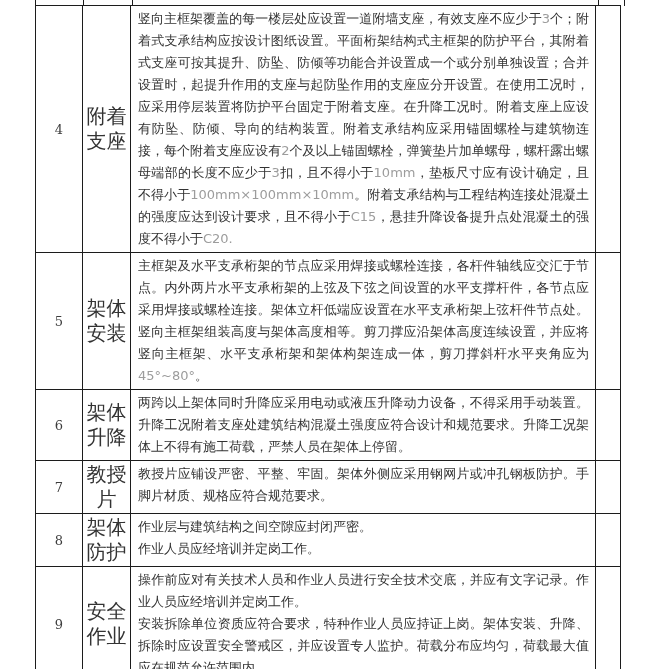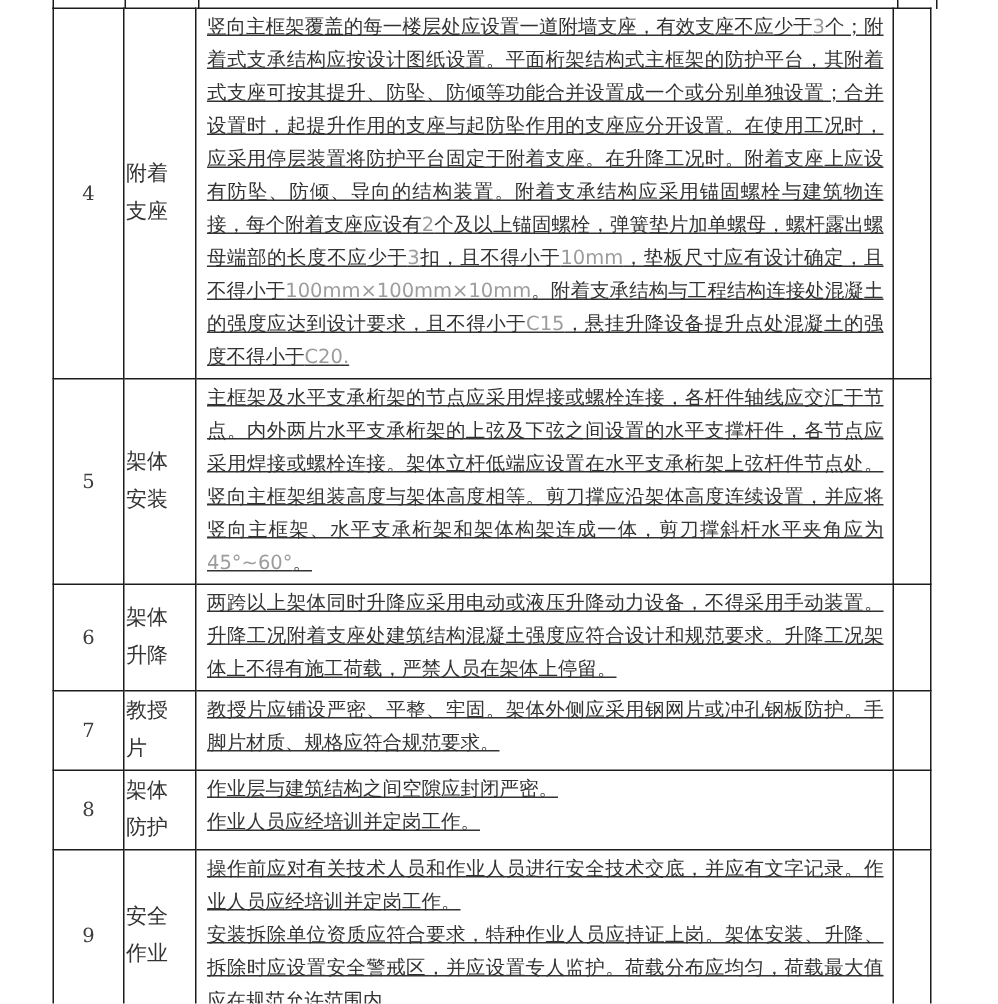--- a/index.html
+++ b/index.html
@@ -43,33 +43,34 @@
   .doc-table tr:nth-child(6) { height: 104px; }
 
   .cell-num {
     text-align: center;
     vertical-align: middle;
     font-family: "DejaVu Serif", serif;
     font-size: 13px;
     color: #3d3d3d;
   }
   .cell-cat {
+    text-align: center;
     vertical-align: middle;
-    font-size: 14px;
+    font-size: 20px;
     line-height: 25px;
     color: #333333;
   }
   .cell-text {
     vertical-align: top;
     padding: 2px 6px 2px 7px;
     font-size: 13px;
     line-height: 22px;
     color: #333333;
   }
-  .para { text-align: justify; text-decoration: underline; }
+  .para { text-align: justify; }
   .muted { color: #9c9c9c; }
   .cell-chk { background: #ffffff; }
 </style>
 </head>
 <body>
 
 <div class="page">
   <div class="stub" style="left:35px"></div>
   <div class="stub" style="left:83px"></div>
   <div class="stub" style="left:132px"></div>
@@ -89,21 +90,21 @@
           <td class="cell-cat">附着<br>支座</td>
           <td class="cell-text">
             <div class="para"><span>竖向主框架覆盖的每一楼层处应设置一道附墙支座，有效支座不应少于</span><span class="muted">3</span><span>个；附着式支承结构应按设计图纸设置。平面桁架结构式主框架的防护平台，其附着式支座可按其提升、防坠、防倾等功能合并设置成一个或分别单独设置；合并设置时，起提升作用的支座与起防坠作用的支座应分开设置。在使用工况时，应采用停层装置将防护平台固定于附着支座。在升降工况时。附着支座上应设有防坠、防倾、导向的结构装置。附着支承结构应采用锚固螺栓与建筑物连接，每个附着支座应设有</span><span class="muted">2</span><span>个及以上锚固螺栓，弹簧垫片加单螺母，螺杆露出螺母端部的长度不应少于</span><span class="muted">3</span><span>扣，且不得小于</span><span class="muted">10mm</span><span>，垫板尺寸应有设计确定，且不得小于</span><span class="muted">100mm×100mm×10mm</span><span>。附着支承结构与工程结构连接处混凝土的强度应达到设计要求，且不得小于</span><span class="muted">C15</span><span>，悬挂升降设备提升点处混凝土的强度不得小于</span><span class="muted">C20.</span></div>
           </td>
           <td class="cell-chk"></td>
         </tr>
         <tr>
           <td class="cell-num">5</td>
           <td class="cell-cat">架体<br>安装</td>
           <td class="cell-text">
-            <div class="para"><span>主框架及水平支承桁架的节点应采用焊接或螺栓连接，各杆件轴线应交汇于节点。内外两片水平支承桁架的上弦及下弦之间设置的水平支撑杆件，各节点应采用焊接或螺栓连接。架体立杆低端应设置在水平支承桁架上弦杆件节点处。竖向主框架组装高度与架体高度相等。剪刀撑应沿架体高度连续设置，并应将竖向主框架、水平支承桁架和架体构架连成一体，剪刀撑斜杆水平夹角应为</span><span class="muted">45°~60°</span><span>。</span></div>
+            <div class="para"><span>主框架及水平支承桁架的节点应采用焊接或螺栓连接，各杆件轴线应交汇于节点。内外两片水平支承桁架的上弦及下弦之间设置的水平支撑杆件，各节点应采用焊接或螺栓连接。架体立杆低端应设置在水平支承桁架上弦杆件节点处。竖向主框架组装高度与架体高度相等。剪刀撑应沿架体高度连续设置，并应将竖向主框架、水平支承桁架和架体构架连成一体，剪刀撑斜杆水平夹角应为</span><span class="muted">45°~80°</span><span>。</span></div>
           </td>
           <td class="cell-chk"></td>
         </tr>
         <tr>
           <td class="cell-num">6</td>
           <td class="cell-cat">架体<br>升降</td>
           <td class="cell-text">
             <div class="para"><span>两跨以上架体同时升降应采用电动或液压升降动力设备，不得采用手动装置。升降工况附着支座处建筑结构混凝土强度应符合设计和规范要求。升降工况架体上不得有施工荷载，严禁人员在架体上停留。</span></div>
           </td>
           <td class="cell-chk"></td>

